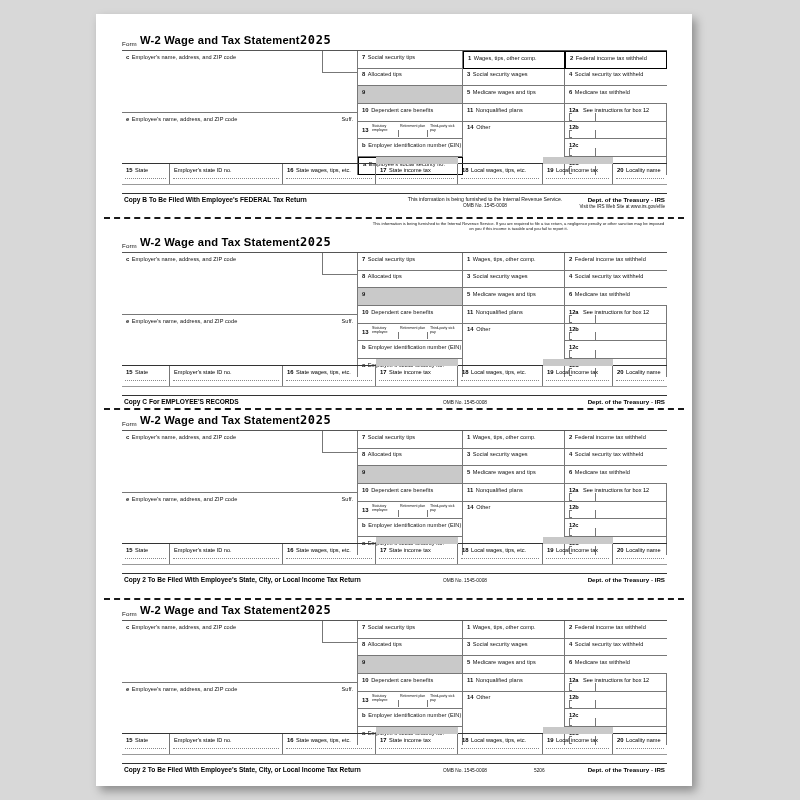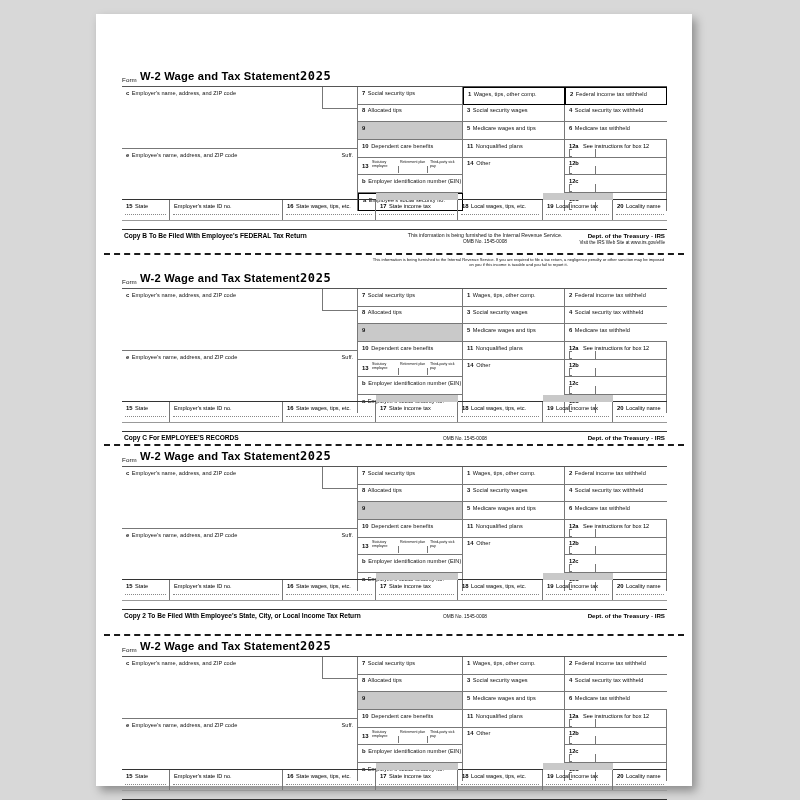--- a/index.html
+++ b/index.html
@@ -18,21 +18,20 @@
     left: 96px; top: 14px;
     width: 596px; height: 772px;
     background: #ffffff;
     box-shadow: 4px 5px 9px rgba(0,0,0,0.35);
   }
 
   .forms-stack {
     position: absolute;
     left: 0; top: 0; right: 0; bottom: 0;
     padding: 0;
-    margin-top: 36px;
   }
 
   
   .w2 {
     position: absolute;
     left: 26px;
     width: 545px;
   }
   .w2-1 { top: 19px;  height: 165px; }
   .w2-2 { top: 208px; height: 178px; }

